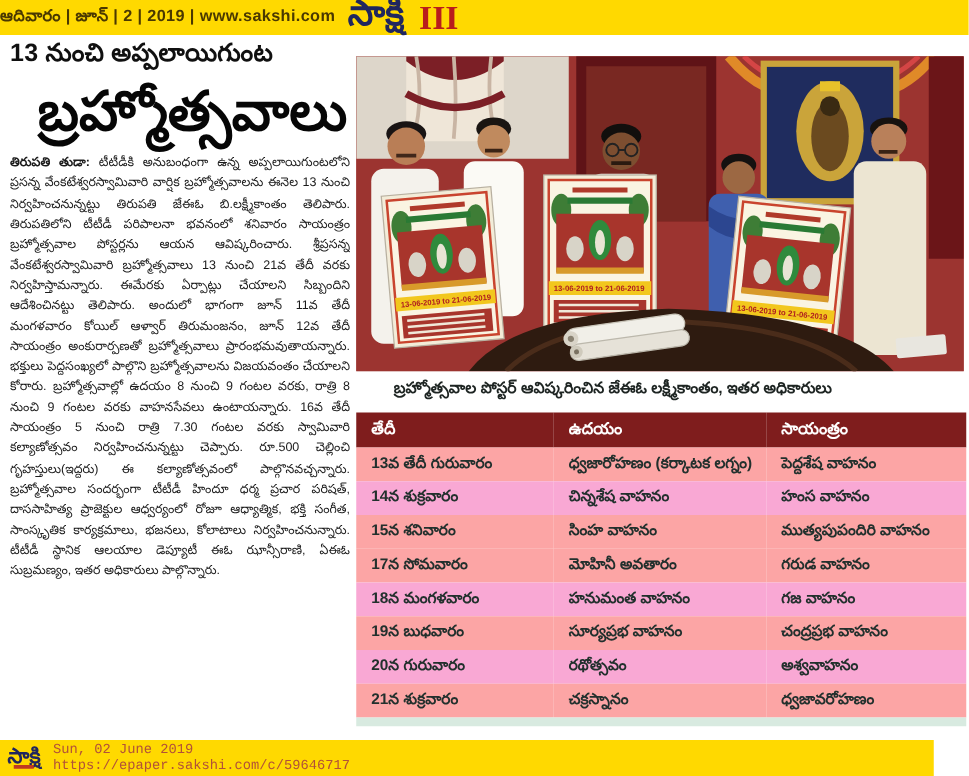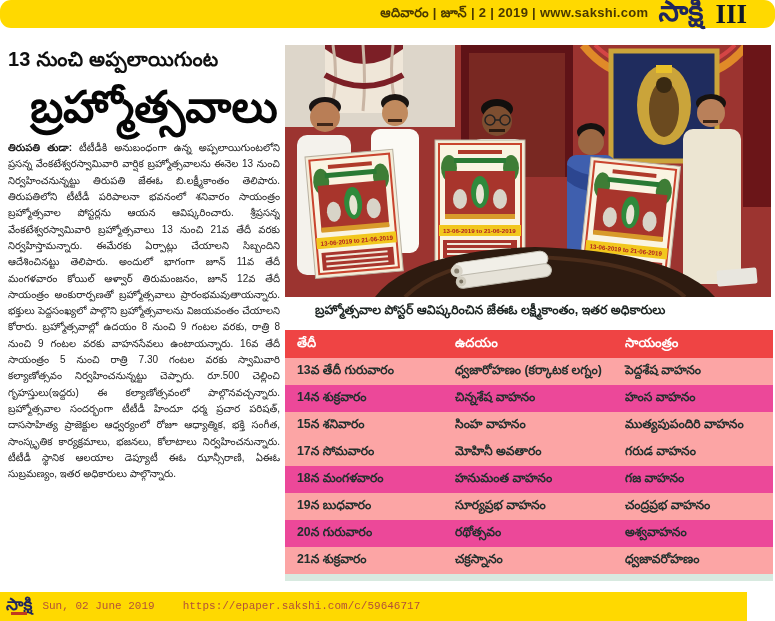--- a/index.html
+++ b/index.html
@@ -2,54 +2,54 @@
 <html><head>
 <meta charset="utf-8">
 <style>
   html,body{margin:0;padding:0;}
   body{
     width:775px;height:621px;position:relative;overflow:hidden;
     background:#ffffff;font-family:"Liberation Sans",sans-serif;
   }
   .topbar{
     position:absolute;left:0;top:0;width:775px;height:28px;background:#ffd900;
-    display:flex;align-items:center;justify-content:flex-end;padding-right:28px;box-sizing:border-box;border-radius:11px;
+    display:flex;align-items:center;justify-content:flex-start;padding-right:28px;box-sizing:border-box;
   }
   .topbar-date{font-size:13px;font-weight:bold;color:#4a3800;margin-right:10px;letter-spacing:.3px;}
   .topbar-logo{font-size:29px;font-weight:900;color:#20265e;line-height:20px;margin-top:-6px;}
-  .topbar-page{font-family:"Liberation Serif",serif;font-size:27px;font-weight:bold;color:#0f172a;margin-left:12px;line-height:22px;}
-  .article-col{position:absolute;left:8px;top:48px;width:272px;height:537px;overflow:hidden;}
+  .topbar-page{font-family:"Liberation Serif",serif;font-size:27px;font-weight:bold;color:#b91c1c;margin-left:12px;line-height:22px;}
+  .article-col{position:absolute;left:8px;top:32px;width:272px;height:537px;overflow:hidden;}
   .kicker{margin:0;font-size:20px;font-weight:bold;color:#101010;letter-spacing:.2px;}
   .headline{margin:8px 0 10px 0;font-size:44px;font-weight:900;color:#060606;line-height:1.05;white-space:nowrap;width:292px;text-align:center;}
   .body-text{margin:4px 0 0 0;font-size:10px;line-height:16.3px;text-align:justify;color:#1b1b1b;}
   .dateline{font-weight:bold;}
   .photo{position:absolute;left:285px;top:45px;width:486px;height:252px;margin:0;background:#9c3430;}
   .photo svg{display:block;width:100%;height:100%;}
   .caption{position:absolute;left:287px;top:303px;width:484px;font-size:12.5px;font-weight:bold;color:#1d2422;padding-left:28px;}
   .schedule-wrap{position:absolute;left:285px;top:330px;width:488px;}
   table.schedule{border-collapse:collapse;width:488px;table-layout:fixed;}
   table.schedule th{
-    background:#ef4444;color:#ffffff;font-size:13px;font-weight:bold;text-align:left;
+    background:#7f1d1d;color:#ffffff;font-size:13px;font-weight:bold;text-align:left;
     padding:5px 0 5px 12px;height:16px;
   }
   table.schedule td{
     font-size:12.3px;font-weight:600;color:#22302d;padding:5px 0 5px 12px;height:14px;
   }
   table.schedule col.c1{width:158px;} table.schedule col.c2{width:170px;} table.schedule col.c3{width:160px;}
   table.schedule tr.even td{background:#fca5a5;}
-  table.schedule tr.odd td{background:#ec4899;}
+  table.schedule tr.odd td{background:#f9a8d4;}
   .table-bottom-strip{width:488px;height:7px;background:#d8eae0;}
   .bottombar{
     position:absolute;left:0;top:592px;width:747px;height:29px;background:#ffd900;
     display:flex;align-items:center;padding-left:6px;box-sizing:border-box;gap:10px;
   }
   .footer-logo-wrap{display:flex;flex-direction:column;align-items:center;line-height:12px;}
   .footer-logo{font-size:17px;font-weight:900;color:#20265e;}
   .footer-tag{width:16px;height:3px;background:#c03a20;margin-top:1px;}
-  .footer-text{display:flex;flex-direction:row;justify-content:center;gap:28px;}
+  .footer-text{display:flex;flex-direction:column;justify-content:center;}
   .footer-text div{font-family:"Liberation Mono","DejaVu Sans Mono",monospace;font-size:11px;line-height:13px;color:#b25138;}
 </style>
 </head>
 <body>
 
 <div>
 
   <header class="topbar">
     <span class="topbar-date">ఆదివారం | జూన్ | 2 | 2019 | www.sakshi.com</span>
     <span class="topbar-logo">సాక్షి</span>

